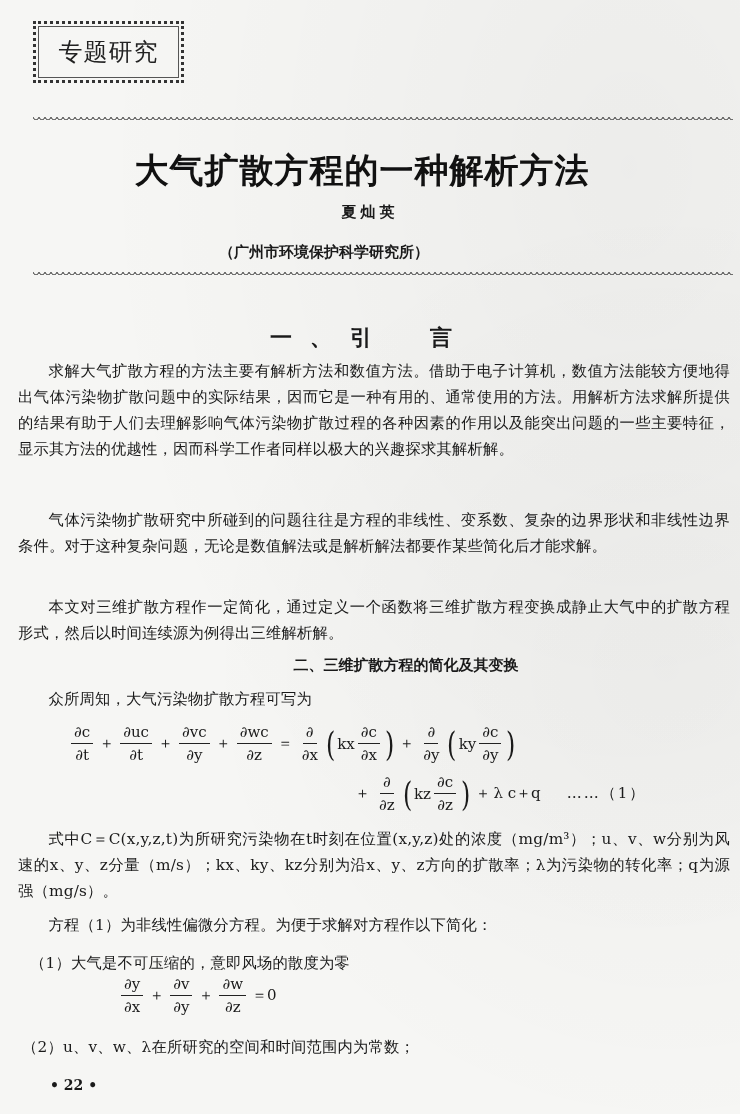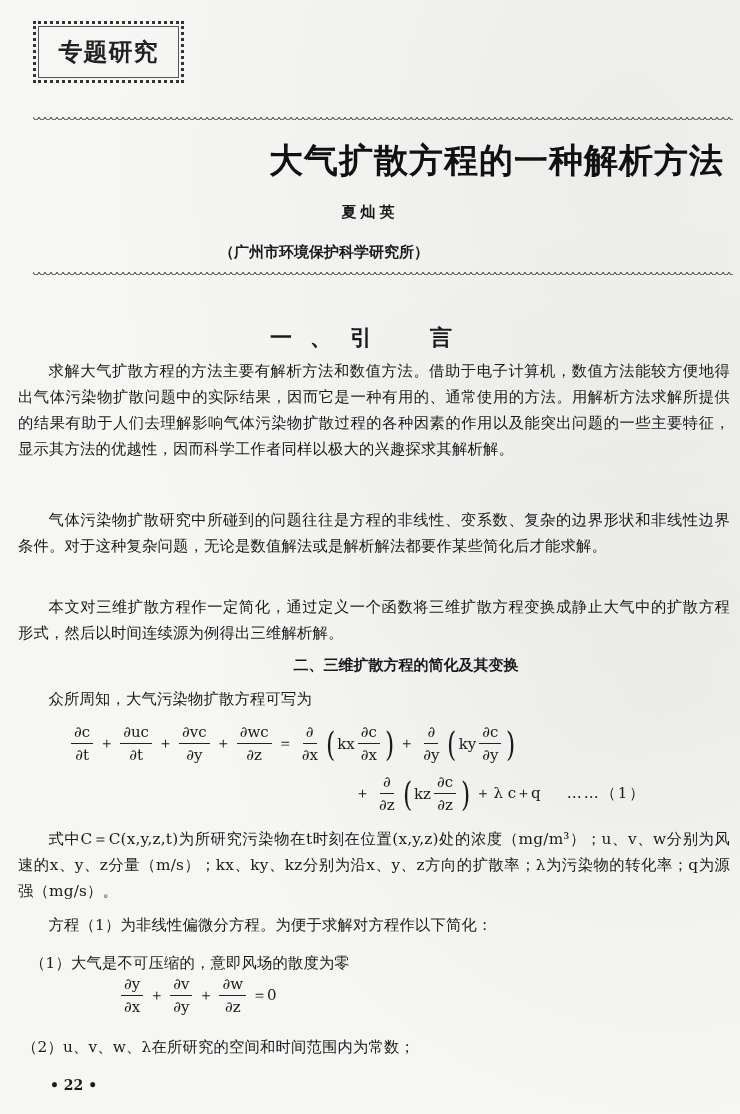--- a/index.html
+++ b/index.html
@@ -42,36 +42,35 @@
       box-sizing: border-box;
       outline: 1px solid #555;
       outline-offset: -6px;
       display: flex; align-items: center; justify-content: center;
     }
     .badge span {
       font-family: "DejaVu Sans", "Liberation Sans", sans-serif;
       font-size: 24px;
       letter-spacing: 1px;
       color: #222;
-      font-weight: bold;
     }
     .wavy {
       position: absolute;
       left: 33px;
       width: 700px;
       height: 6px;
       background-image: radial-gradient(circle at 3px 0, transparent 2px, #444 2.2px, #444 3px, transparent 3.2px);
       background-size: 6px 6px;
       opacity: 0.75;
     }
     .title {
       position: absolute;
       left: 0; width: 724px;
-      top: 138px;
-      text-align: right;
+      top: 148px;
+      text-align: center;
       font-family: "DejaVu Sans", "Liberation Sans", sans-serif;
       font-weight: bold;
       font-size: 34px;
       letter-spacing: 1px;
       color: #111;
     }
     .author {
       position: absolute;
       left: 0; width: 740px;
       top: 203px;

